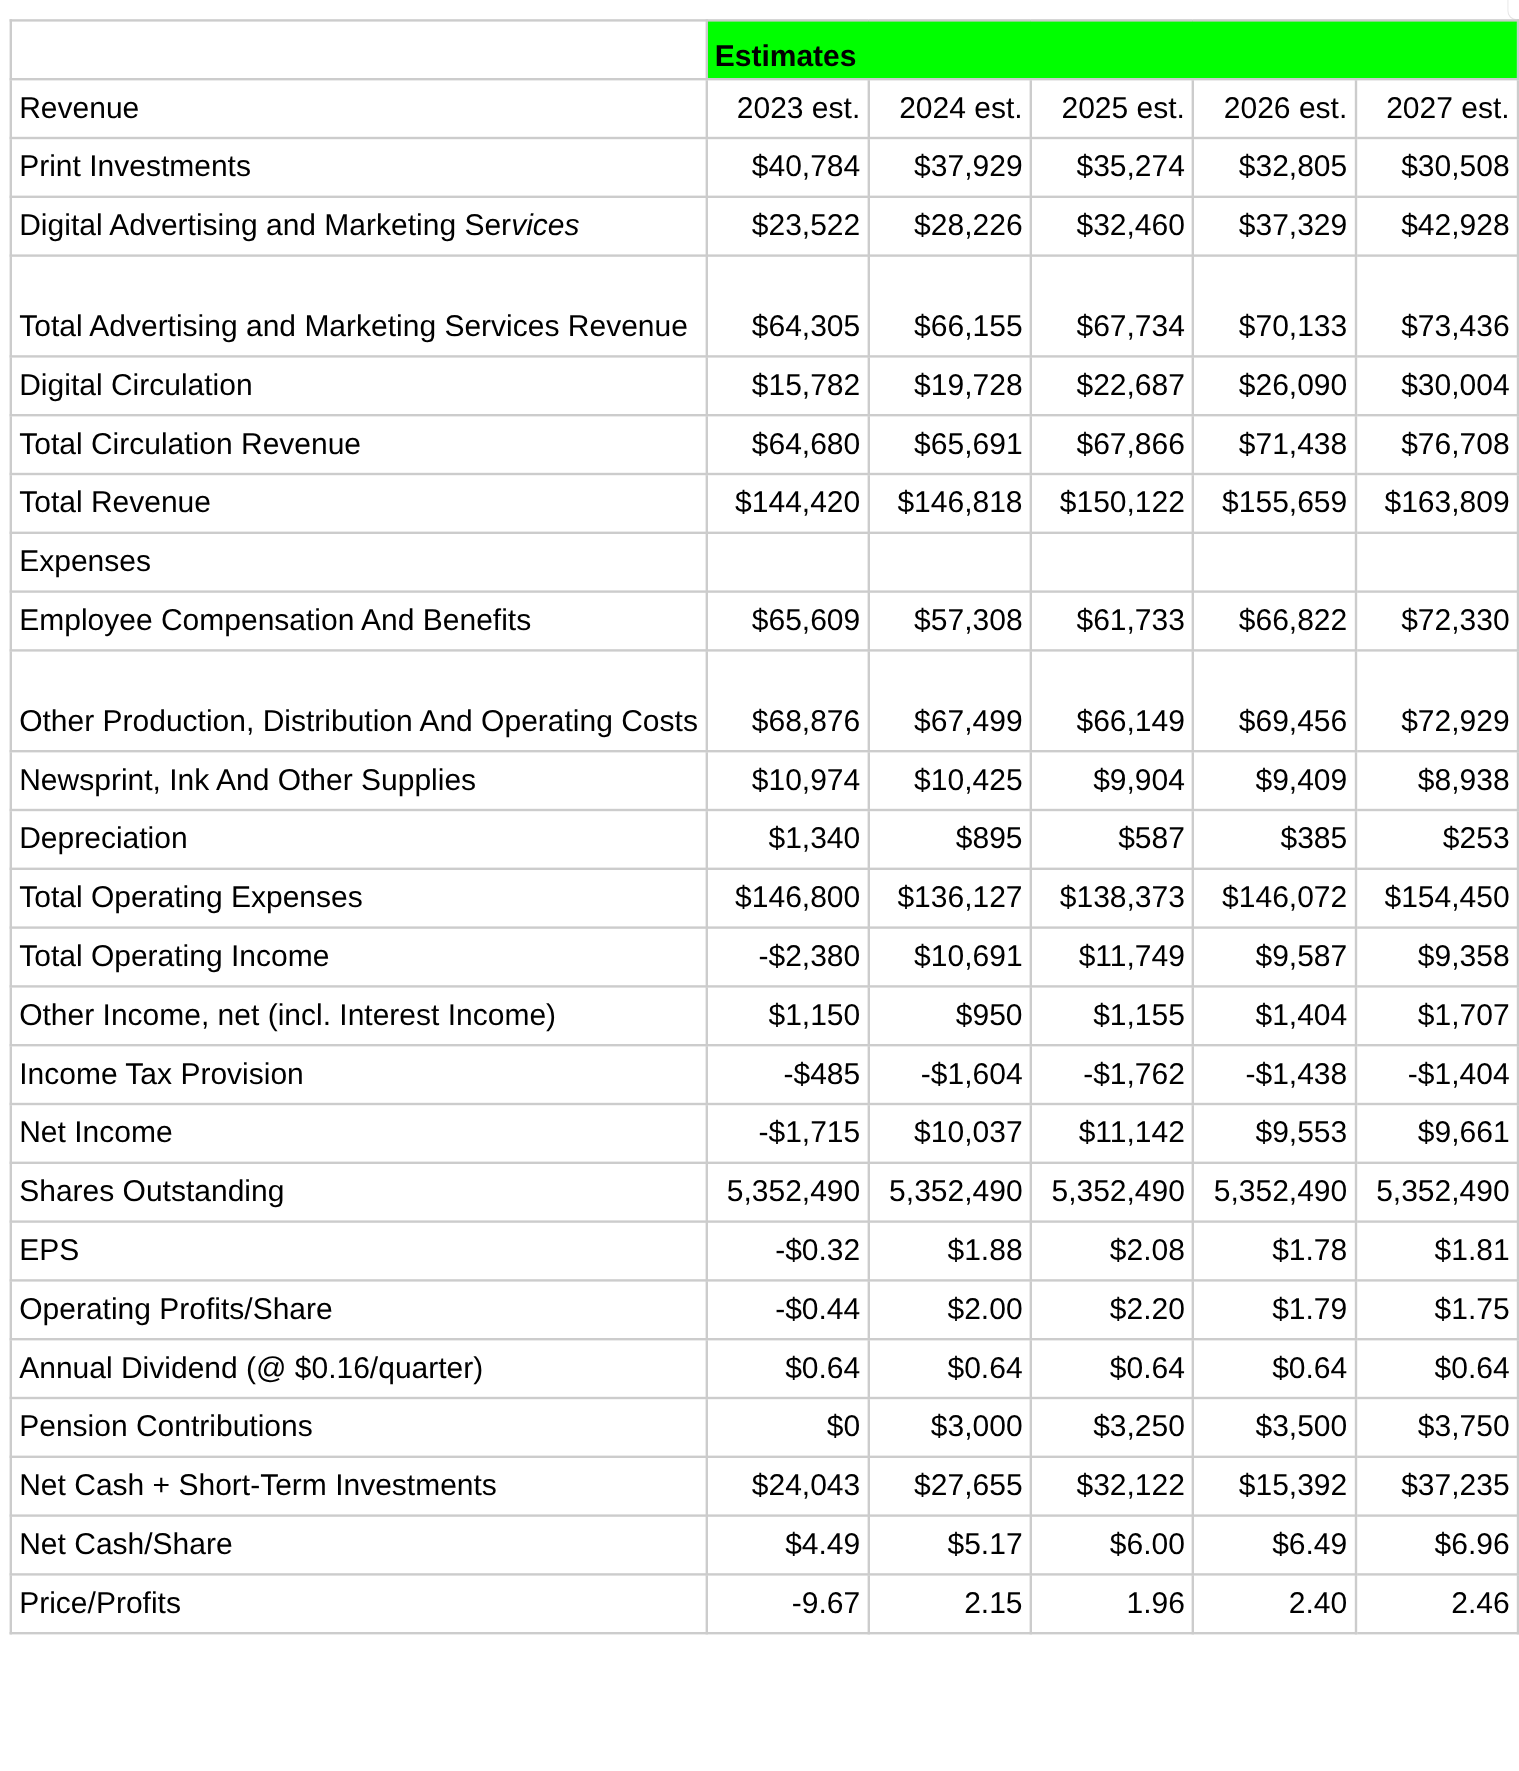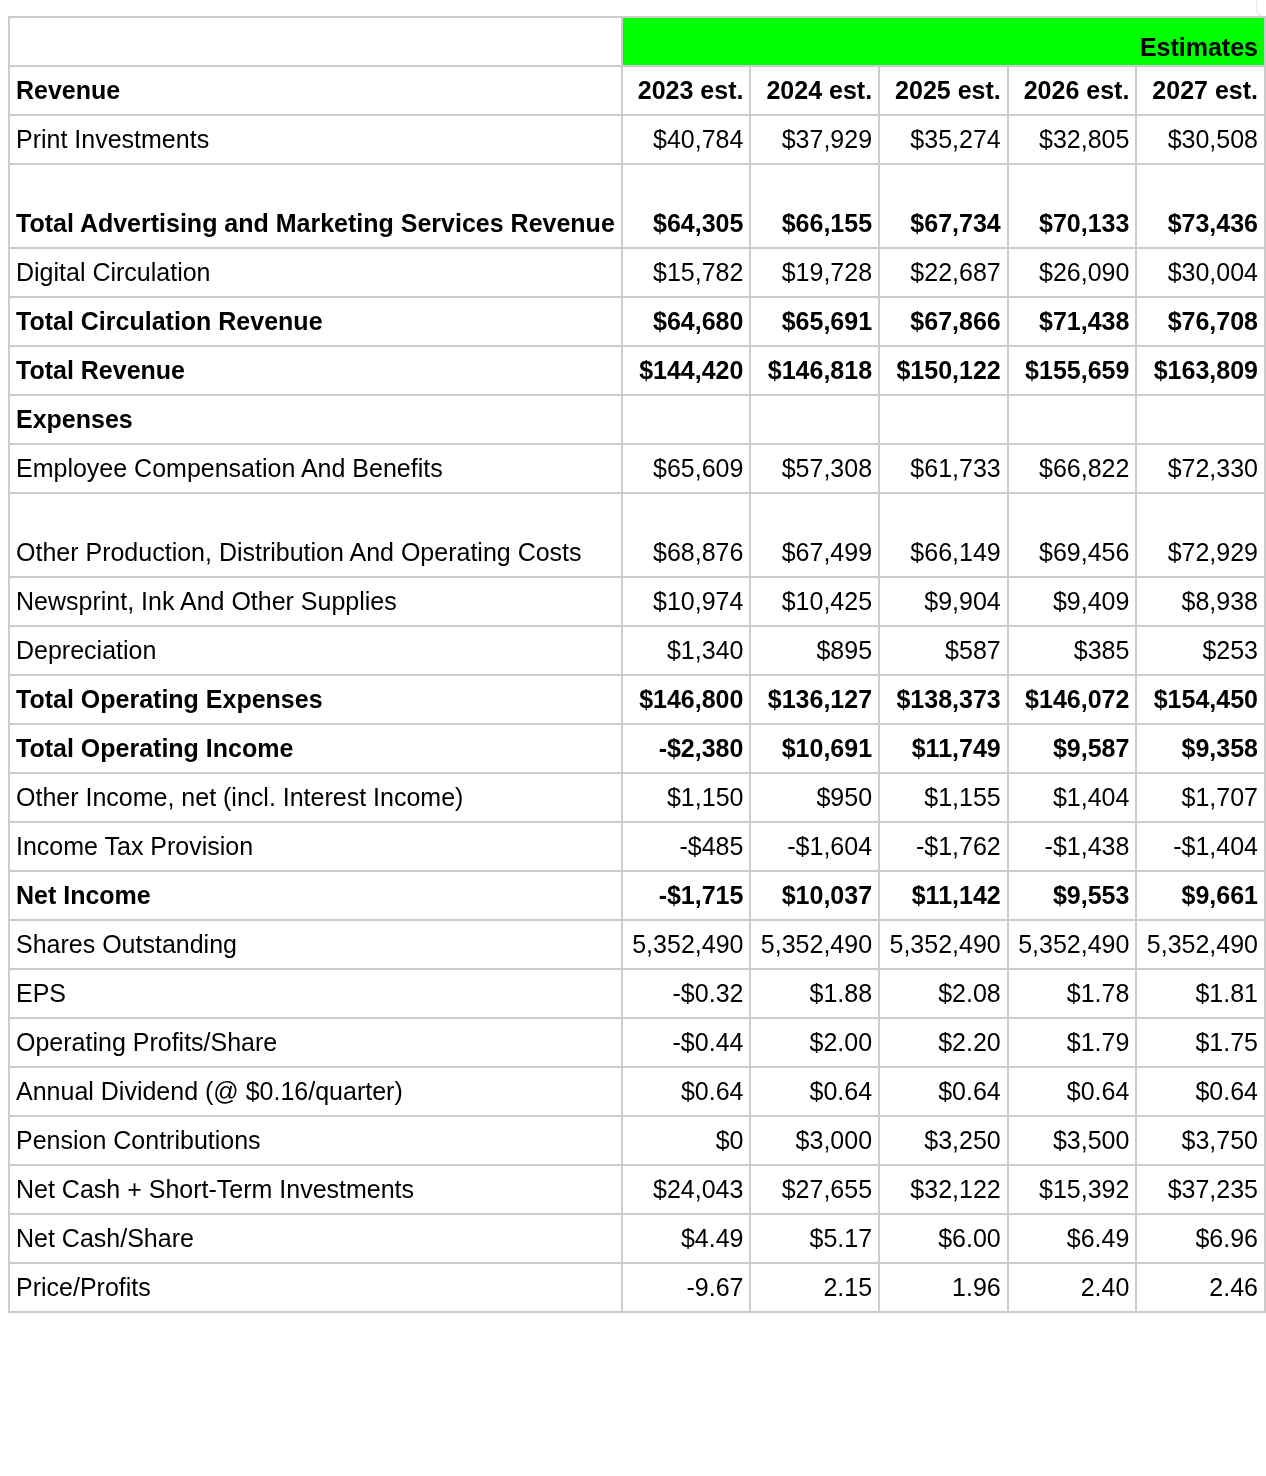--- a/index.html
+++ b/index.html
@@ -10,22 +10,22 @@
   table.sheet { position: absolute; left: 8px; top: 16px; border-collapse: collapse; table-layout: fixed; }
   table.sheet td { border: 2px solid #cccccc; padding: 0 6px; font-size: 25px; line-height: 35px;
                    vertical-align: bottom; white-space: nowrap; }
   col.c-label { width: 538px; }
   col.c-val { width: 142px; }
   tr.r { height: 49px; }
   tr.r.tall { height: 84px; margin-top: 10px; }
   tr.r.hdr { height: 49px; }
   td.lbl { text-align: left; padding-left: 6px; white-space: normal; }
   td.val { text-align: right; padding-right: 5px; }
-  .bold td { font-weight: bold; }
-  td.band { background: #00ff00; text-align: right; font-weight: bold; font-size: 25px; }
+  .bold td { font-weight: normal; }
+  td.band { background: #00ff00; text-align: left; font-weight: bold; font-size: 25px; }
   td.blank-head { background: #fff; }
   tr.band-row { height: 49px; }
   td.lbl .it { font-style: italic; }
   tr.r td { padding-bottom: 6px; }
 </style>
 </head>
 <body>
 
 <div class="corner-frag"></div>
 
@@ -52,20 +52,28 @@
       <td class="val">2027 est.</td>
     </tr>
   <tr class="r">
         <td class="lbl">Print Investments</td>
         <td class="val">$40,784</td>
         <td class="val">$37,929</td>
         <td class="val">$35,274</td>
         <td class="val">$32,805</td>
         <td class="val">$30,508</td>
       </tr>
+      <tr class="r">
+        <td class="lbl"><span>Digital Advertising and Marketing Ser</span><span class="it">vices</span></td>
+        <td class="val">$23,522</td>
+        <td class="val">$28,226</td>
+        <td class="val">$32,460</td>
+        <td class="val">$37,329</td>
+        <td class="val">$42,928</td>
+      </tr>
       <tr class="r bold tall">
         <td class="lbl">Total Advertising and Marketing Services Revenue</td>
         <td class="val">$64,305</td>
         <td class="val">$66,155</td>
         <td class="val">$67,734</td>
         <td class="val">$70,133</td>
         <td class="val">$73,436</td>
       </tr>
       <tr class="r">
         <td class="lbl">Digital Circulation</td>

